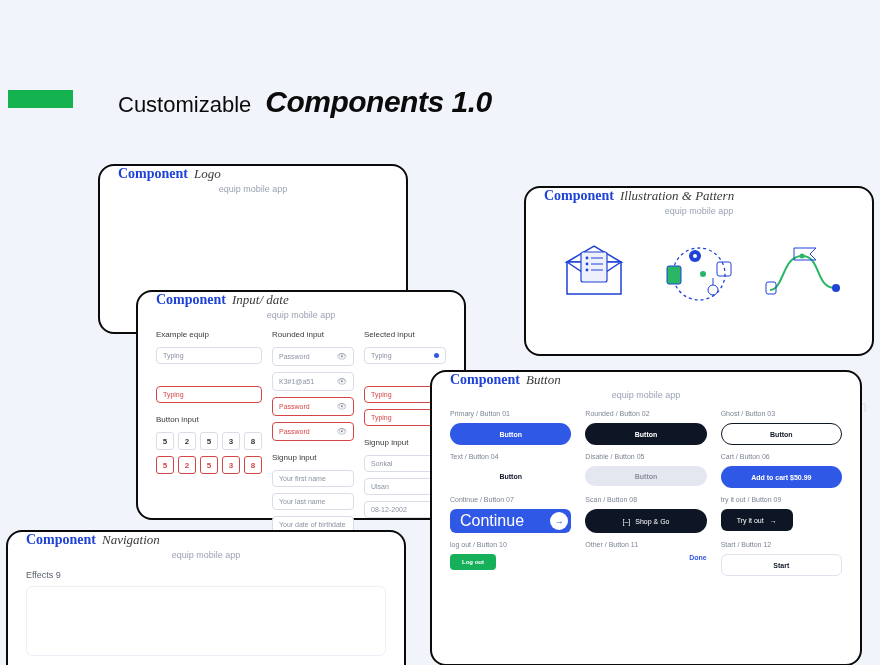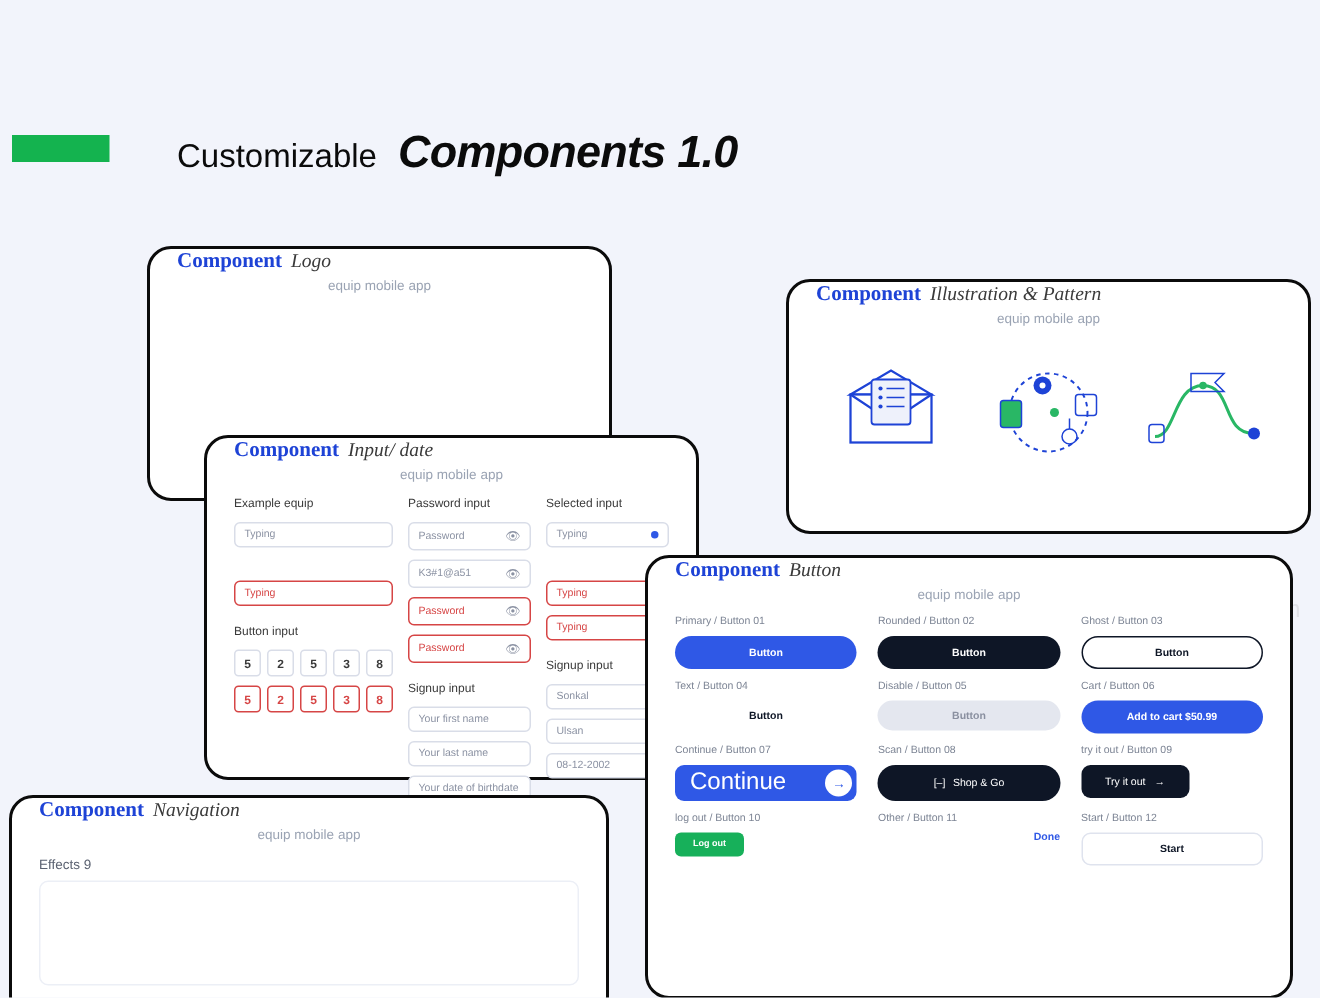--- a/index.html
+++ b/index.html
@@ -243,21 +243,21 @@
       <div class="verify-row">
         <div class="vcell alt">5</div>
         <div class="vcell alt">2</div>
         <div class="vcell alt">5</div>
         <div class="vcell alt">3</div>
         <div class="vcell alt">8</div>
       </div>
     </div>
 
     <div class="inp-col">
-      <h4>Password input</h4>
+      <h4>Rounded input</h4>
       <div class="fld">
           <span>Password</span>
           <span class="eye">👁</span>
         </div>
       <div class="fld">
           <span>K3#1@a51</span>
           <span class="eye">👁</span>
         </div>
       <div class="fld err">
           <span>Password</span>

